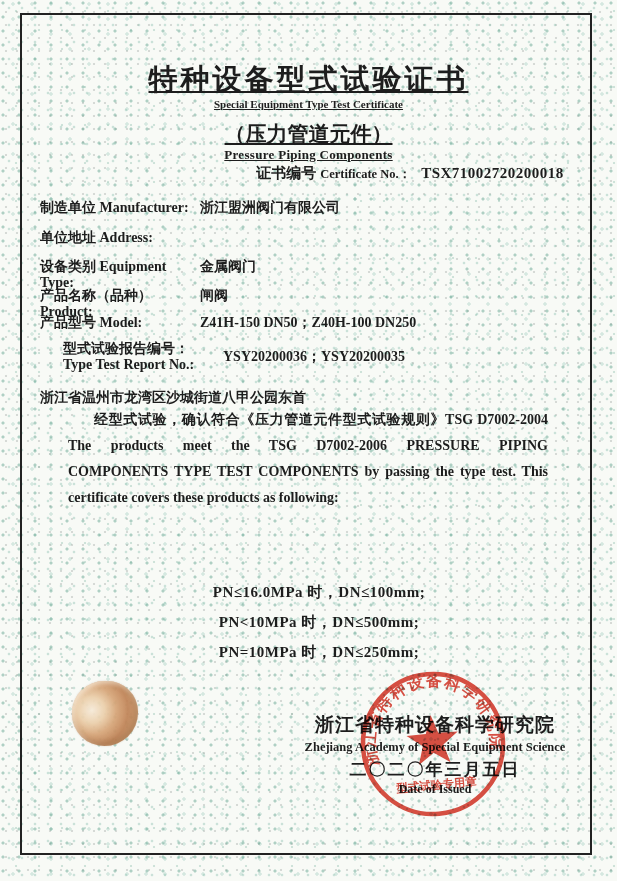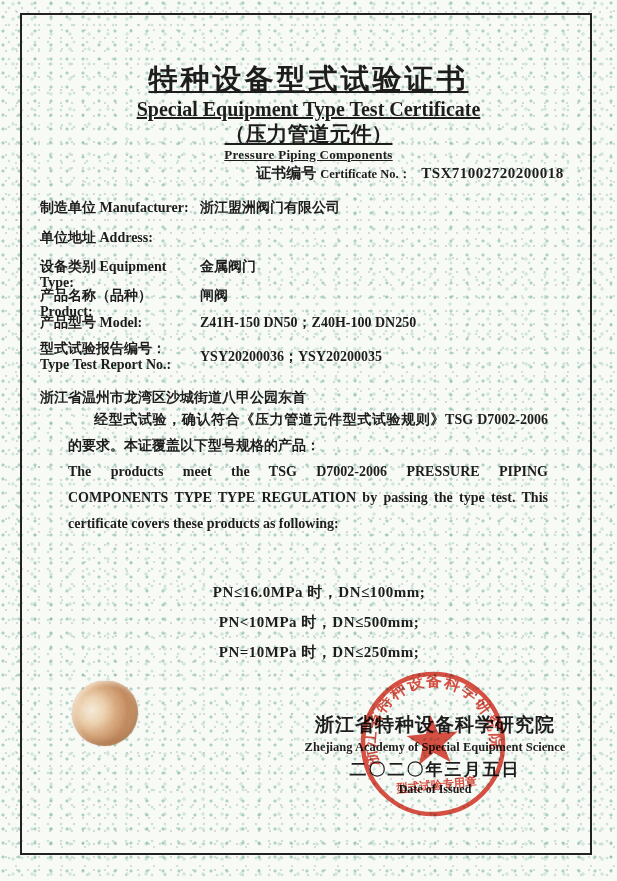--- a/index.html
+++ b/index.html
@@ -18,33 +18,33 @@
     font-family:"Liberation Serif","DejaVu Serif",serif;
     color:#1d1d1d;
   }
   .frame{
     position:absolute;left:20px;top:13px;width:572px;height:842px;
     border:2px solid #222;box-sizing:border-box;
   }
   .center{left:0;right:0;text-align:center;text-decoration:underline;}
   .abs{position:absolute;}
   .title-cn{top:60px;font-size:29px;font-weight:bold;letter-spacing:3px;}
-  .title-en{top:98px;font-size:20px;font-weight:bold;}
+  .title-en{top:98px;font-size:11px;font-weight:bold;}
   .subtitle-cn{top:120px;font-size:21px;font-weight:bold;}
   .subtitle-en{top:147px;font-size:13px;font-weight:bold;letter-spacing:.3px;}
   .certline{top:164px;left:230px;width:360px;text-align:center;white-space:nowrap;}
   .certline .cn{font-size:15px;font-weight:bold;}
   .certline .en{font-size:12.5px;font-weight:bold;}
   .certline .no{font-size:15px;font-weight:bold;letter-spacing:.5px;padding-left:6px;}
 
   .field{position:absolute;left:40px;width:520px;display:flex;align-items:flex-start;}
   .field .lbl{width:160px;flex:0 0 160px;font-size:14px;font-weight:bold;line-height:16px;white-space:pre-line;}
   .field .val{font-size:14px;font-weight:bold;line-height:16px;}
   .f0{top:200px;}.f1{top:230px;flex-direction:column;}.f2{top:259px;}.f3{top:288px;}.f4{top:315px;}
-  .f5{top:341px;}
+  .f5{top:341px;margin-left:23px;}
   .f5 .val{align-self:center;}
 
   .statement{position:absolute;left:68px;top:407px;width:480px;font-size:14px;font-weight:bold;}
   .statement .ln{line-height:26px;}
   .jl{text-align:justify;text-align-last:justify;}
   .indent{text-indent:26px;}
 
   .specs{position:absolute;left:84px;top:577px;width:470px;text-align:center;font-size:15px;font-weight:bold;}
   .specs .ln{line-height:30px;letter-spacing:.5px;}
 
@@ -102,24 +102,23 @@
     <span class="lbl">产品型号 Model:</span>
     <span class="val">Z41H-150 DN50；Z40H-100 DN250</span>
   </div>
   <div class="field f5">
     <span class="lbl">型式试验报告编号：
 Type Test Report No.:</span>
     <span class="val">YSY20200036；YSY20200035</span>
   </div>
 
   <div class="statement">
-    <div class="ln jl indent">经型式试验，确认符合《压力管道元件型式试验规则》TSG D7002-2006</div>
-    <div class="ln">的要求。本证覆盖以下型号规格的产品：</div>
+    <div class="ln jl indent">经型式试验，确认符合《压力管道元件型式试验规则》TSG D7002-2004</div>
     <div class="ln jl">The products meet the TSG D7002-2006 PRESSURE PIPING</div>
-    <div class="ln jl">COMPONENTS TYPE TYPE REGULATION by passing the type test. This</div>
+    <div class="ln jl">COMPONENTS TYPE TEST COMPONENTS by passing the type test. This</div>
     <div class="ln">certificate covers these products as following:</div>
   </div>
 
   <div class="specs">
     <div class="ln">PN≤16.0MPa 时，DN≤100mm;</div>
     <div class="ln">PN&lt;10MPa 时，DN≤500mm;</div>
     <div class="ln">PN=10MPa 时，DN≤250mm;</div>
   </div>
 
   <div class="issuer">

